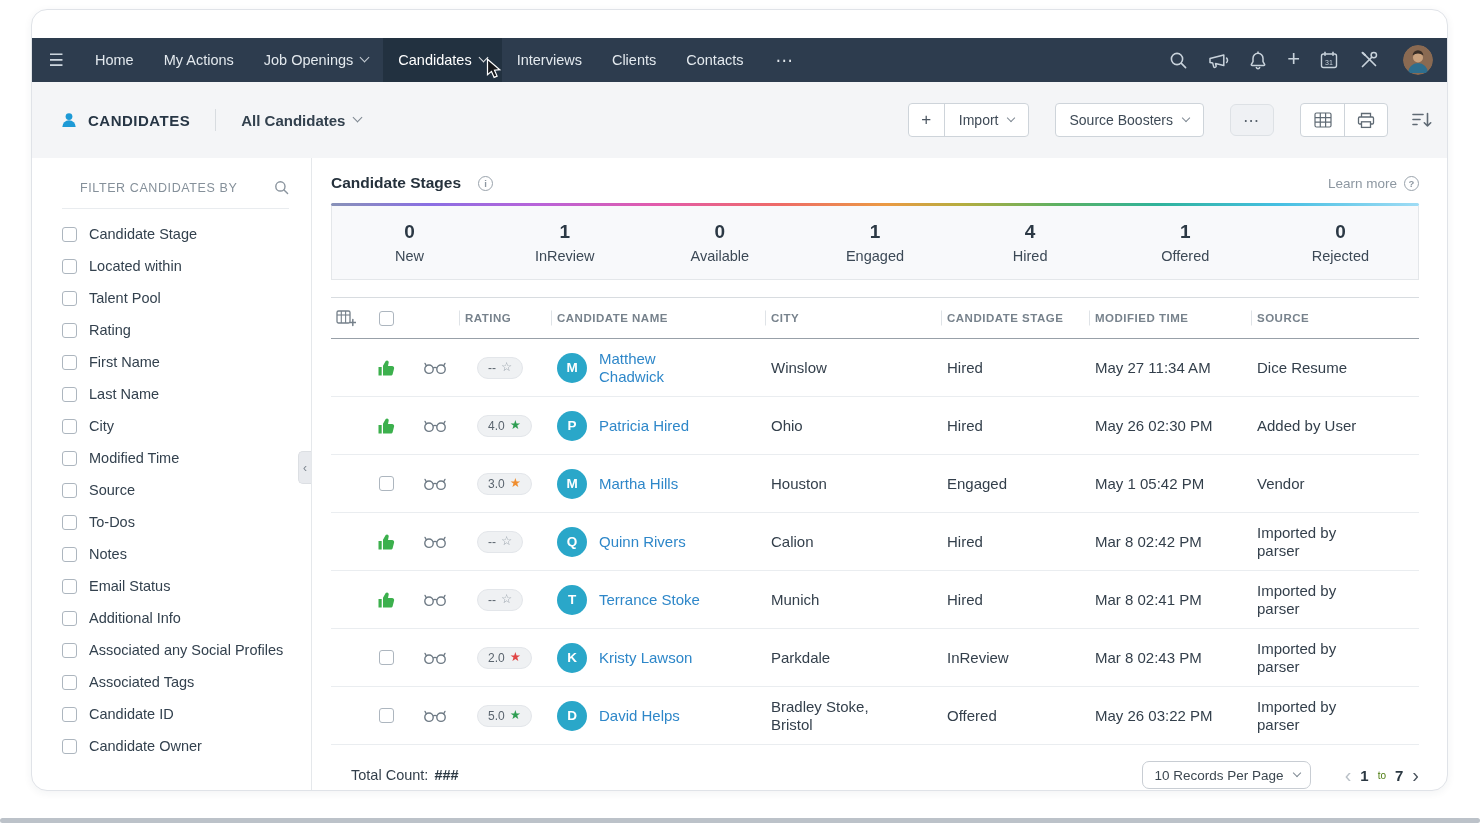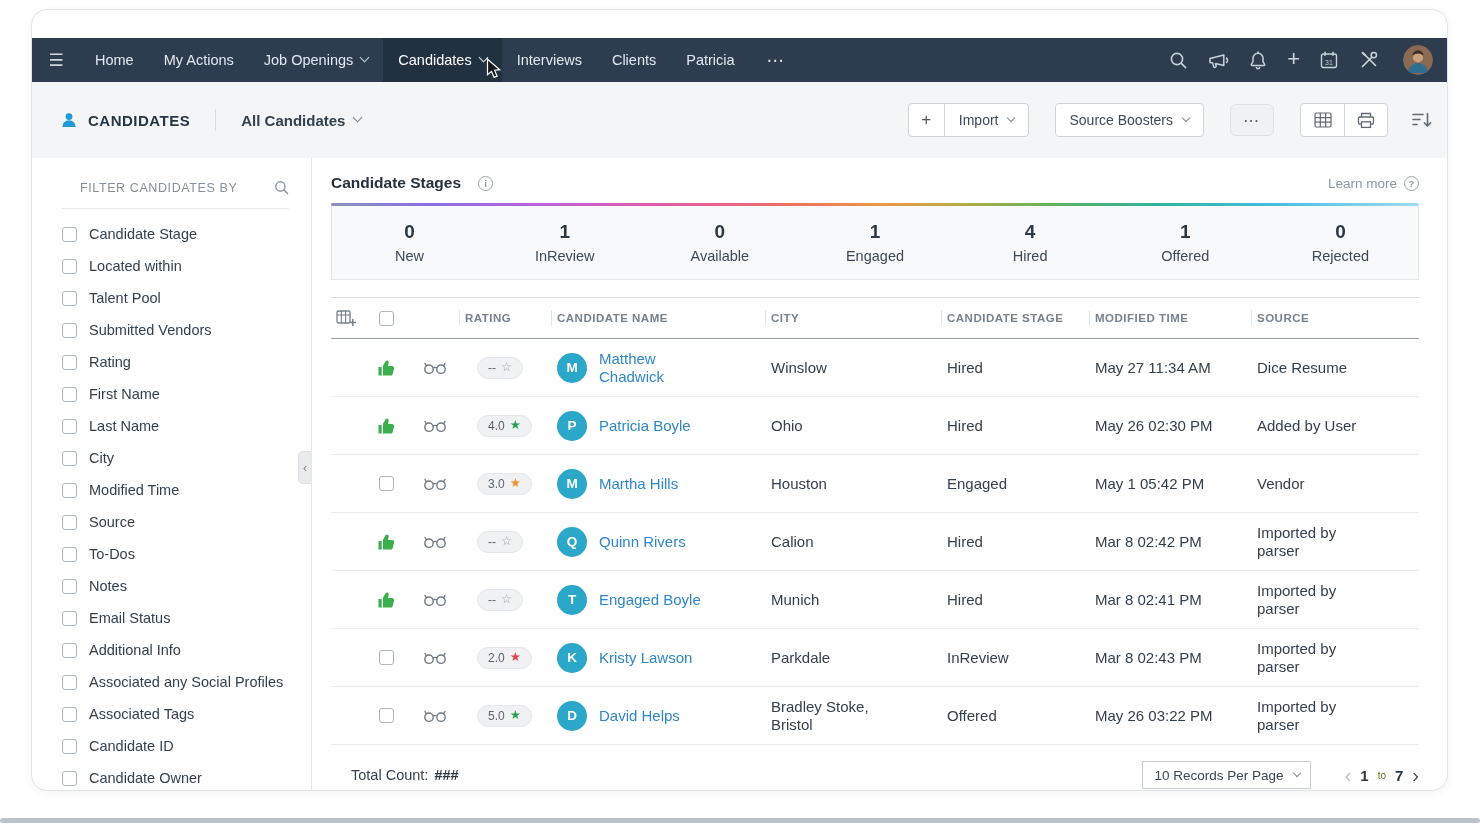--- a/index.html
+++ b/index.html
@@ -85,21 +85,21 @@
   .cand-name{color:#2e87c9;font-size:15px;line-height:1.2;max-width:106px;cursor:pointer;text-decoration:none;display:inline-block;}
   .cell-city{max-width:140px;line-height:1.2;}
   .cell-city .inner{max-width:120px;}
   .cell-source{line-height:1.2;}
   .cell-source .inner{max-width:100px;}
 
   
   .tfoot{display:flex;align-items:center;margin-top:16px;padding-left:20px;}
   .total{font-size:14.5px;color:#333f4b;}
   .total b{margin-left:6px;color:#2b3842;}
-  .per-page{margin-left:auto;display:flex;align-items:center;gap:10px;border:1px solid #c8cdd3;border-radius:0;height:28px;padding:0 10px 0 12px;font-size:13.5px;color:#3c4750;background:#fff;cursor:pointer;}
+  .per-page{margin-left:auto;display:flex;align-items:center;gap:10px;border:1px solid #c8cdd3;border-radius:7px;height:28px;padding:0 10px 0 12px;font-size:13.5px;color:#3c4750;background:#fff;cursor:pointer;}
   .per-page .chev{border-color:#6a7682;width:6px;height:6px;}
   .pager{display:flex;align-items:center;gap:9px;margin-left:34px;font-size:15px;}
   .pg-prev{color:#b9c0c7;font-size:20px;line-height:1;cursor:default;}
   .pg-next{color:#4a545e;font-size:20px;line-height:1;cursor:pointer;}
   .pg-cur,.pg-last{font-weight:700;color:#2b3842;}
   .pg-to{color:#4d7c0f;font-size:10px;}
 
   .cursor{position:absolute;left:486px;top:58px;z-index:50;pointer-events:none;}
   svg{display:block;}
 </style>
@@ -136,21 +136,21 @@
           <span>Interviews</span>
 
         </div>
 
         <div class="nav-item">
           <span>Clients</span>
 
         </div>
 
         <div class="nav-item">
-          <span>Patricia</span>
+          <span>Contacts</span>
 
         </div>
       </div>
     <div class="nav-more">⋯</div>
     <div class="nav-right">
       <span class="nav-icon">
         <svg width="20" height="20" viewBox="0 0 20 20">
             <circle cx="9" cy="9" r="5.6" fill="none" stroke="currentColor" stroke-width="1.6"></circle>
             <line x1="13.4" y1="13.4" x2="17.6" y2="17.6" stroke="currentColor" stroke-width="1.6" stroke-linecap="round"></line>
           </svg>
@@ -276,24 +276,20 @@
           <div class="filter-item">
             <span class="checkbox"></span>
             <span>Located within</span>
           </div>
 
           <div class="filter-item">
             <span class="checkbox"></span>
             <span>Talent Pool</span>
           </div>
 
-          <div class="filter-item">
-            <span class="checkbox"></span>
-            <span>Submitted Vendors</span>
-          </div>
 
           <div class="filter-item">
             <span class="checkbox"></span>
             <span>Rating</span>
           </div>
 
           <div class="filter-item">
             <span class="checkbox"></span>
             <span>First Name</span>
           </div>
@@ -502,21 +498,21 @@
               <div class="cell">
                 <span class="pill">
                   <span>4.0</span>
                   <span class="star" style="color: rgb(46, 158, 82);">★</span>
 
                 </span>
               </div>
               <div class="cell">
                 <div class="cand">
                   <span class="avatar-badge">P</span>
-                  <a class="cand-name">Patricia Boyle</a>
+                  <a class="cand-name">Patricia Hired</a>
                 </div>
               </div>
               <div class="cell cell-city"><span class="inner" style="display:inline-block">Ohio</span></div>
               <div class="cell">Hired</div>
               <div class="cell">May 26 02:30 PM</div>
               <div class="cell cell-source"><span class="inner" style="display:inline-block">Added by User</span></div>
             </div>
 
             <div class="trow trow-grid">
               <div class="cell"></div>
@@ -615,21 +611,21 @@
               <div class="cell">
                 <span class="pill">
                   <span>--</span>
 
                   <span class="star star-outline">☆</span>
                 </span>
               </div>
               <div class="cell">
                 <div class="cand">
                   <span class="avatar-badge">T</span>
-                  <a class="cand-name">Engaged Boyle</a>
+                  <a class="cand-name">Terrance Stoke</a>
                 </div>
               </div>
               <div class="cell cell-city"><span class="inner" style="display:inline-block">Munich</span></div>
               <div class="cell">Hired</div>
               <div class="cell">Mar 8 02:41 PM</div>
               <div class="cell cell-source"><span class="inner" style="display:inline-block">Imported by parser</span></div>
             </div>
 
             <div class="trow trow-grid">
               <div class="cell"></div>

